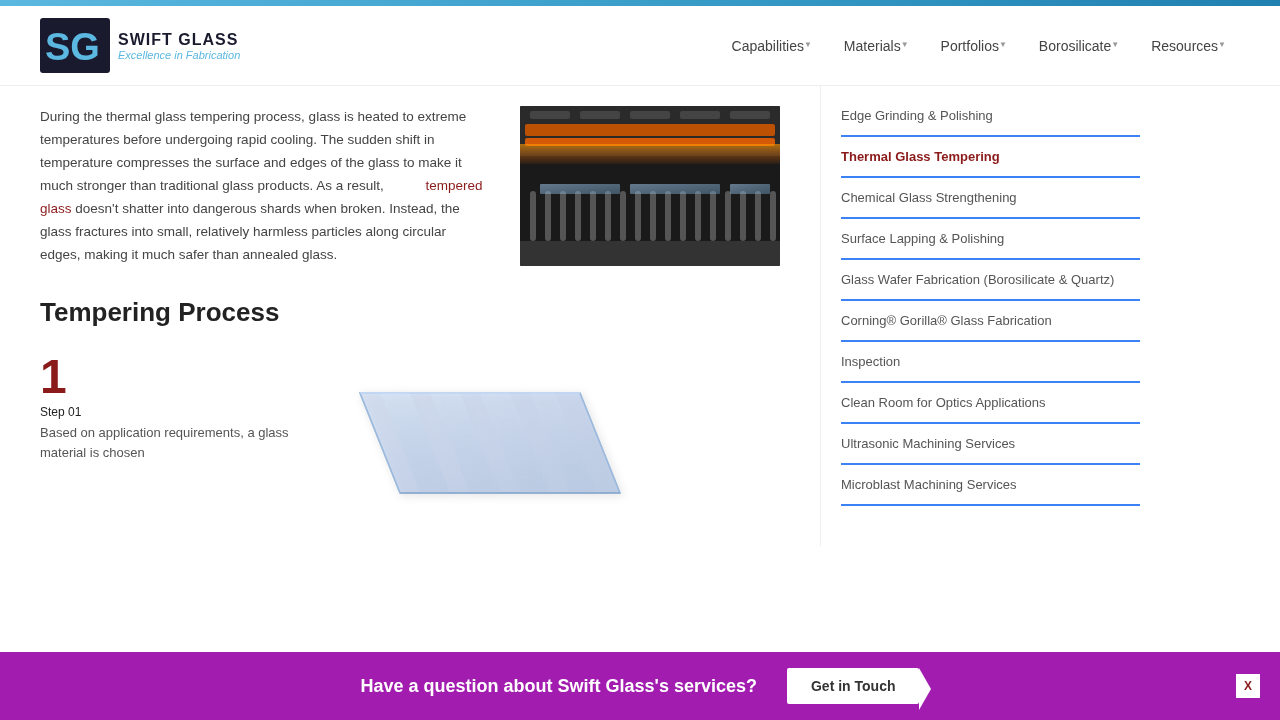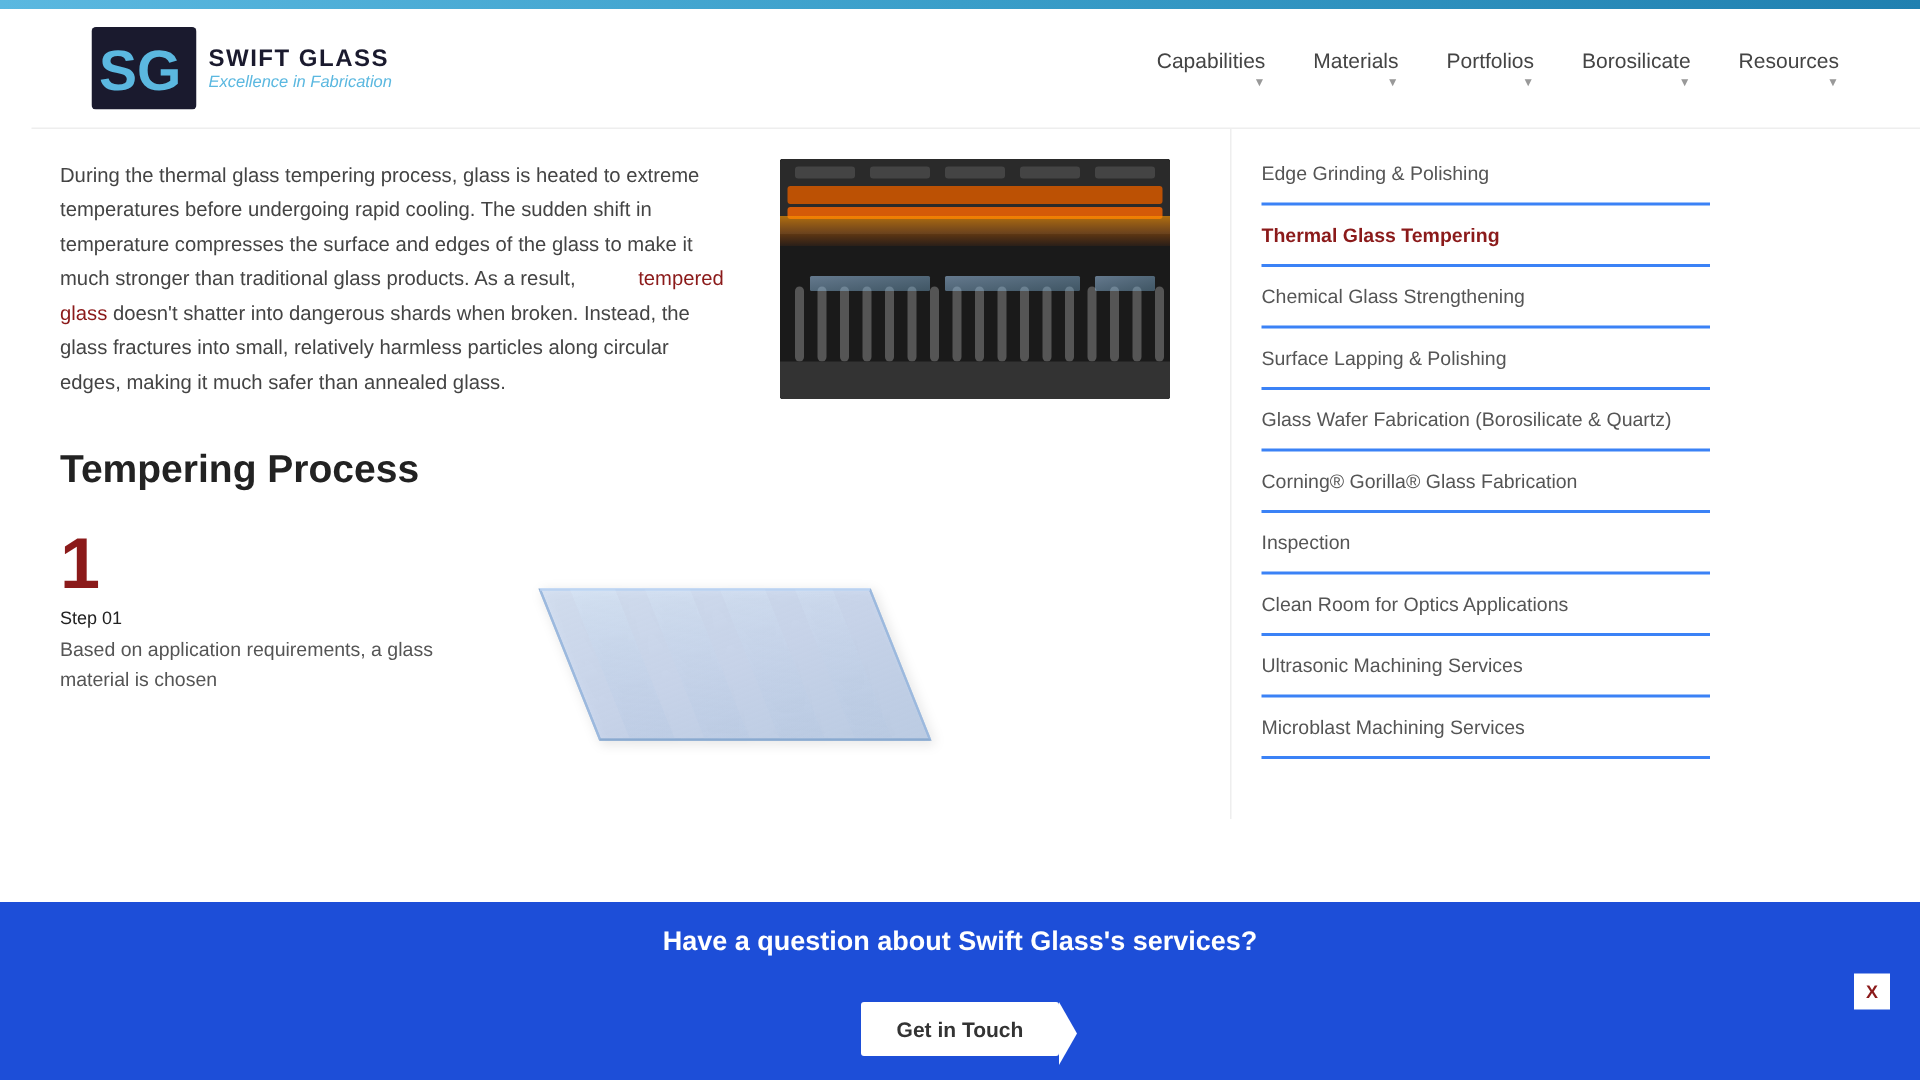--- a/index.html
+++ b/index.html
@@ -11,21 +11,20 @@
       background: linear-gradient(to right, #5bb8e0, #3a9ec9, #2080b0);
     }
 
     
     .header {
       display: flex;
       align-items: center;
       justify-content: space-between;
       padding: 12px 40px;
       border-bottom: 1px solid #eee;
-      margin-left: 21px;
     }
 
     .logo-container {
       display: flex;
       align-items: center;
     }
 
     .logo-sg {
       width: 70px;
       height: 55px;
@@ -54,22 +53,22 @@
       gap: 4px;
     }
 
     .nav-item {
       position: relative;
       padding: 8px 14px;
       color: #444;
       font-size: 14px;
       cursor: pointer;
       display: flex;
-      flex-direction: column;
-      align-items: flex-end;
+      flex-direction: row;
+      align-items: flex-start;
     }
 
     .nav-item .chevron {
       font-size: 8px;
       color: #999;
       margin-top: 2px;
     }
 
     .nav-cta {
       padding: 10px 22px;
@@ -186,28 +185,27 @@
       color: #8b1a1a;
       font-weight: 600;
     }
 
     
     .cta-bar {
       position: fixed;
       bottom: 0;
       left: 0;
       right: 0;
-      background: #1d4ed8;
+      background: #a21caf;
       padding: 16px 60px;
       display: flex;
       align-items: center;
       justify-content: center;
       gap: 30px;
       z-index: 100;
-      flex-direction: column;
     }
 
     .cta-text {
       color: #fff;
       font-size: 18px;
       font-weight: 700;
     }
 
     .cta-button {
       padding: 10px 24px;

